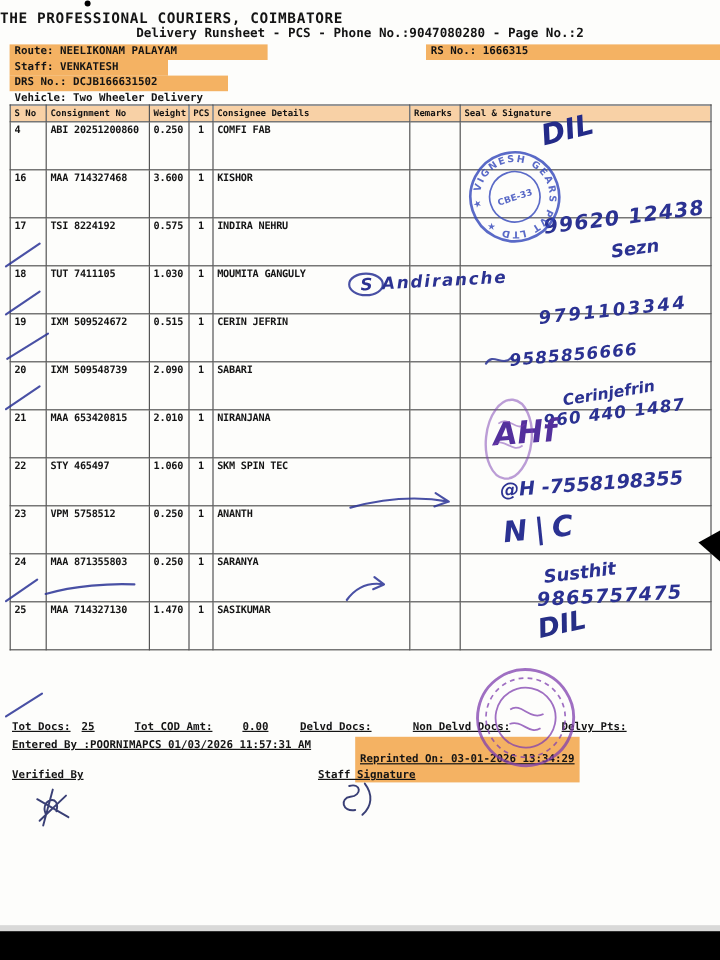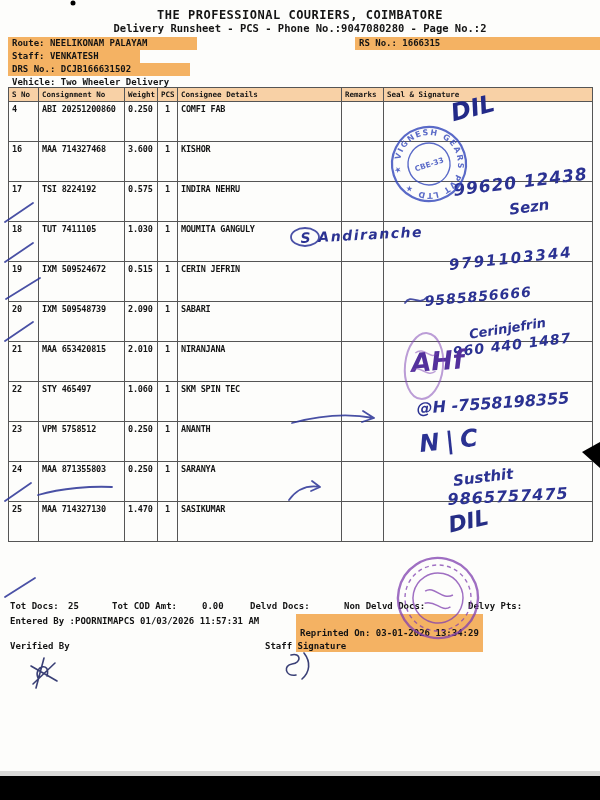--- a/index.html
+++ b/index.html
@@ -4,43 +4,43 @@
 <style>
   * { margin:0; padding:0; box-sizing:border-box; }
   html,body { background:#9a9a9a; }
   #page {
     position:relative; width:600px; height:800px; margin:0 auto;
     background:#fdfdfb; overflow:hidden;
     font-family:"DejaVu Sans Mono", monospace; color:#141414;
   }
   .abs { position:absolute; }
   .hl { background:rgba(240,148,40,0.72); }
-  .title { top:8px; left:0; width:100%; text-align:center; font-weight:bold; font-size:12px; letter-spacing:0.5px; }
+  .title { top:8px; left:0; width:100%; font-weight:bold; font-size:12px; letter-spacing:0.5px; }
   .subtitle { top:22px; left:0; width:100%; text-align:center; font-weight:bold; font-size:10.5px; }
   .info { font-size:9px; font-weight:bold; padding:1px 4px; white-space:nowrap; height:13px; }
   table { position:absolute; top:87px; left:8px; width:584px; border-collapse:collapse; table-layout:fixed; }
   th, td { border:1px solid #555; font-weight:bold; vertical-align:top; padding:2px 3px; overflow:hidden; white-space:nowrap; }
   thead th { font-size:7.5px; text-align:left; height:12px; background:rgba(243,166,82,0.5); }
   tbody td { font-size:8.5px; height:40px; letter-spacing:-0.2px; }
   tbody td:nth-child(4) { text-align:center; }
   .hw { position:absolute; display:inline-block; white-space:nowrap; color:#2b3292;
         font-family:"DejaVu Sans", sans-serif; font-style:italic; font-weight:bold;
         transform-origin:left top; pointer-events:none; }
-  .ftxt { font-size:9px; font-weight:bold; white-space:nowrap; }
+  .ftxt { font-size:9px; font-weight:bold; white-space:nowrap;text-decoration:underline; }
   .ink { left:0; top:0; pointer-events:none; }
 </style>
 </head>
 <body>
 
 <div id="page">
 
   <div class="abs title">THE PROFESSIONAL COURIERS, COIMBATORE</div>
   <div class="abs subtitle">Delivery Runsheet - PCS - Phone No.:9047080280 - Page No.:2</div>
 
-  <div class="abs hl info" style="left:8px; top:37px; width:189px;">Route: NEELIKONAM PALAYAM</div>
+  <div class="abs hl info" style="left:8px; top:37px; width:215px;">Route: NEELIKONAM PALAYAM</div>
   <div class="abs hl info" style="left:355px; top:37px; width:252px;">RS No.: 1666315</div>
   <div class="abs hl info" style="left:8px; top:50px; width:132px;">Staff: VENKATESH</div>
   <div class="abs hl info" style="left:8px; top:63px; width:182px;">DRS No.: DCJB166631502</div>
   <div class="abs info" style="left:8px; top:76px;">Vehicle: Two Wheeler Delivery</div>
 
   <table>
     <colgroup>
       <col style="width:30px">
         <col style="width:86px">
         <col style="width:33px">

